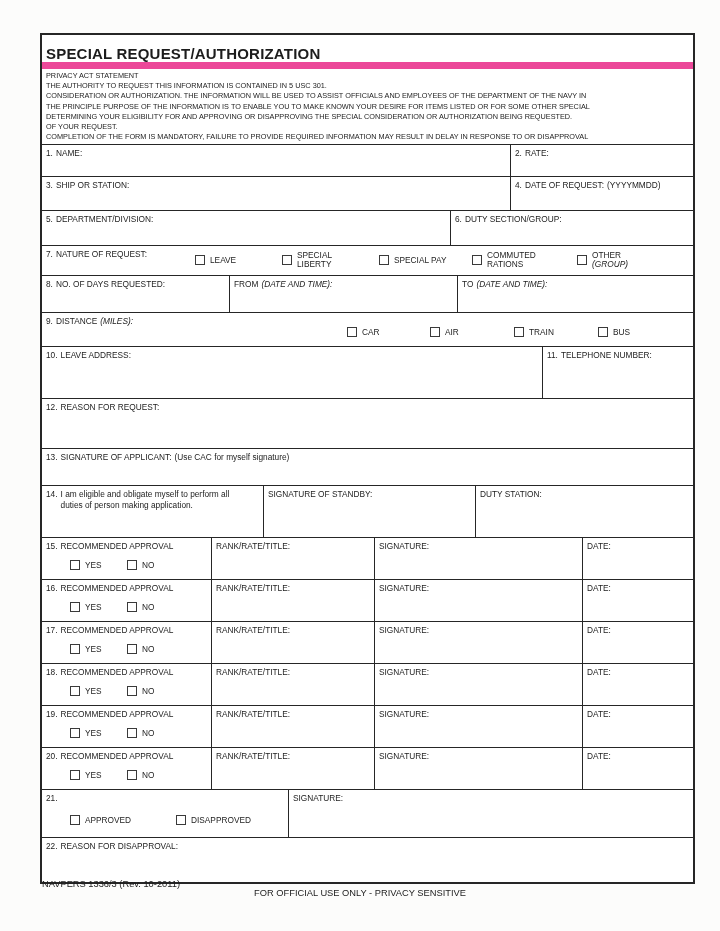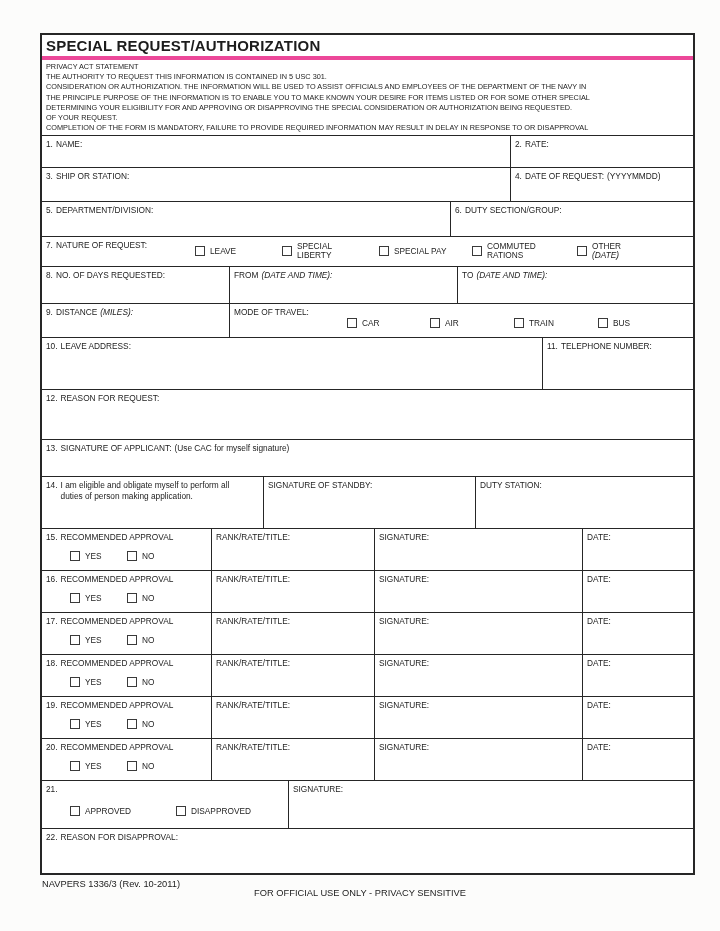--- a/index.html
+++ b/index.html
@@ -10,22 +10,22 @@
     color:#1c1c1c;
     position:relative;
     -webkit-font-smoothing:antialiased;
   }
   .page{position:absolute;inset:0;}
   .form{
     position:absolute;left:40px;top:33px;width:655px;
     border:2px solid #262626;background:#fff;box-sizing:border-box;
   }
   .title{
-    height:25px;border-bottom:4px solid #ec4899;display:flex;align-items:center;
-    padding:0 4px;font-size:15px;font-weight:bold;letter-spacing:.2px;box-sizing:border-box;
+    height:25px;border-bottom:7px solid #ec4899;display:flex;align-items:center;
+    padding:0 4px;font-size:15px;font-weight:bold;letter-spacing:.2px;box-sizing:border-box;margin-top:9px;
   }
   .privacy{height:75px;padding:2px 4px;font-size:7.3px;line-height:10.2px;box-sizing:border-box;overflow:hidden;}
   .row{display:flex;border-top:1px solid #262626;box-sizing:border-box;position:relative;}
   .cell{position:relative;border-left:1px solid #262626;box-sizing:border-box;flex:0 0 auto;}
   .cell.first{border-left:none;}
   .cell.grow{flex:1 1 auto;}
   .lbl{
     font-size:8.3px;line-height:10px;padding:3px 3px 0 4px;
     display:flex;gap:3px;align-items:baseline;flex-wrap:wrap;
   }
@@ -137,21 +137,21 @@
         <span class="cb"></span>
         <span class="olbl">
             <div>COMMUTED</div>
             <div>RATIONS</div>
           </span>
       </span>
       <span class="opt" style="left:535px;top:5px">
         <span class="cb"></span>
         <span class="olbl">
             <div>OTHER</div>
-            <div class="it">(DATE)</div>
+            <div class="it">(GROUP)</div>
           </span>
       </span>
     </div>
 
     <div class="row" style="height:37px">
       <div class="cell first" style="width:187px">
         <div class="lbl">
           <span class="num">8.</span>
             <span>NO. OF DAYS REQUESTED:</span>
         </div>
@@ -169,25 +169,20 @@
         </div>
       </div>
     </div>
 
     <div class="row" style="height:34px">
       <div class="cell first" style="width:187px">
         <div class="lbl">
           <span class="num">9.</span>
             <span>DISTANCE</span>
             <span class="it">(MILES):</span>
-        </div>
-      </div>
-      <div class="cell grow">
-        <div class="lbl">
-          <span>MODE OF TRAVEL:</span>
         </div>
       </div>
       <span class="opt" style="left:305px;top:14px">
         <span class="cb"></span>
         <span class="olbl">CAR</span>
       </span>
       <span class="opt" style="left:388px;top:14px">
         <span class="cb"></span>
         <span class="olbl">AIR</span>
       </span>

